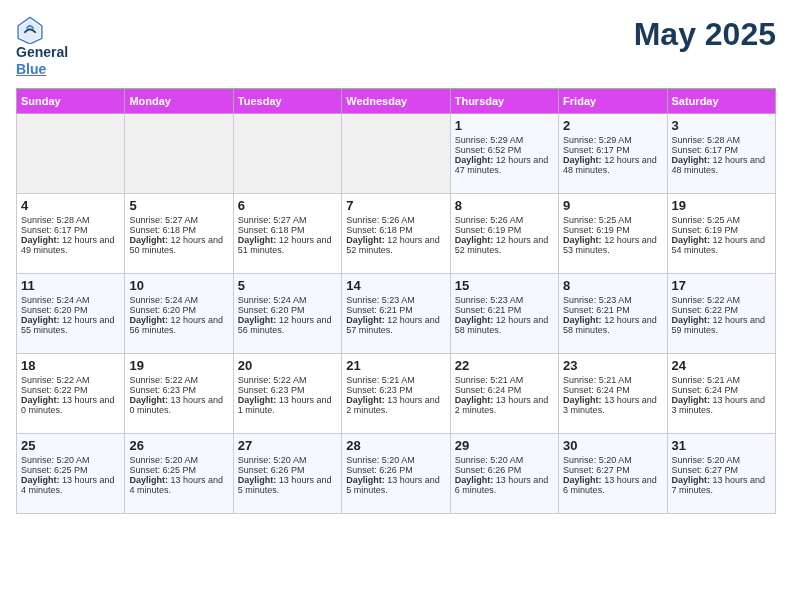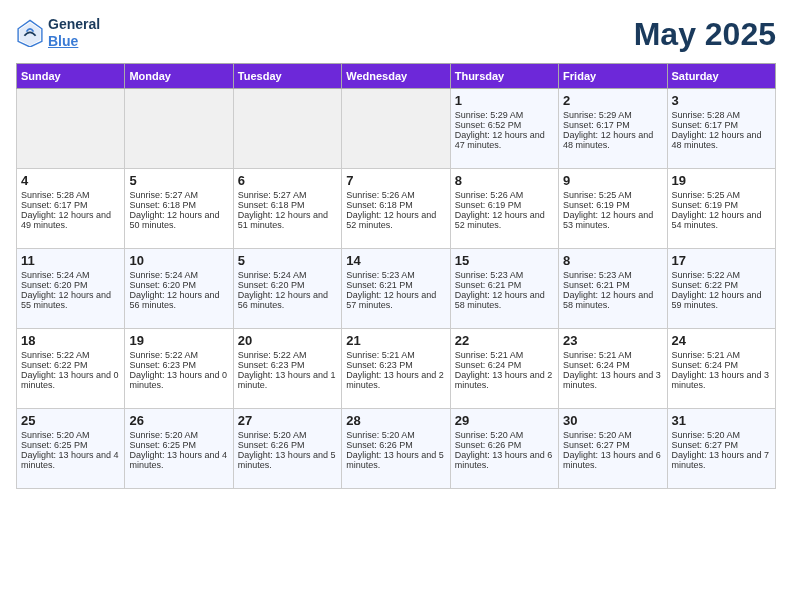--- a/index.html
+++ b/index.html
@@ -11,21 +11,21 @@
       padding: 16px;
     }
     .header {
       display: flex;
       justify-content: space-between;
       align-items: flex-start;
       margin-bottom: 10px;
     }
     .logo {
       display: flex;
-      align-items: center;
+      flex-direction: column;
     }
     .logo-text {
       display: flex;
       flex-direction: column;
       font-size: 14px;
       font-weight: bold;
       line-height: 1.2;
       color: #1a3a5c;
     }
     .logo-general { color: #1a3a5c; }
@@ -46,21 +46,21 @@
     .location {
       font-size: 14px;
       color: #333;
     }
     table {
       width: 100%;
       border-collapse: collapse;
       table-layout: fixed;
     }
     thead tr th {
-      background-color: #6d28d9;
+      background-color: #d946ef;
       color: white;
       font-size: 11px;
       font-weight: bold;
       padding: 6px 4px;
       text-align: left;
       border: 1px solid #aaa;
     }
     tbody tr td {
       vertical-align: top;
       border: 1px solid #ccc;
@@ -77,21 +77,21 @@
       font-size: 13px;
       font-weight: bold;
       color: #222;
       display: block;
       margin-bottom: 2px;
     }
     .cell-empty {
       background: #f0f0f0 !important;
     }
     .daylight-label {
-      font-weight: normal;
+      font-weight: bold;
     }
   </style>
 </head>
 <body>
 
 <div class="header">
   <div class="logo">
     <svg class="logo-icon" viewBox="0 0 40 40">
       <polygon points="20,5 35,15 35,30 20,38 5,30 5,15" fill="#3a7bd5" opacity="0.15"></polygon>
       <polygon points="20,2 37,14 37,32 20,40 3,32 3,14" fill="none" stroke="#3a7bd5" stroke-width="2"></polygon>

